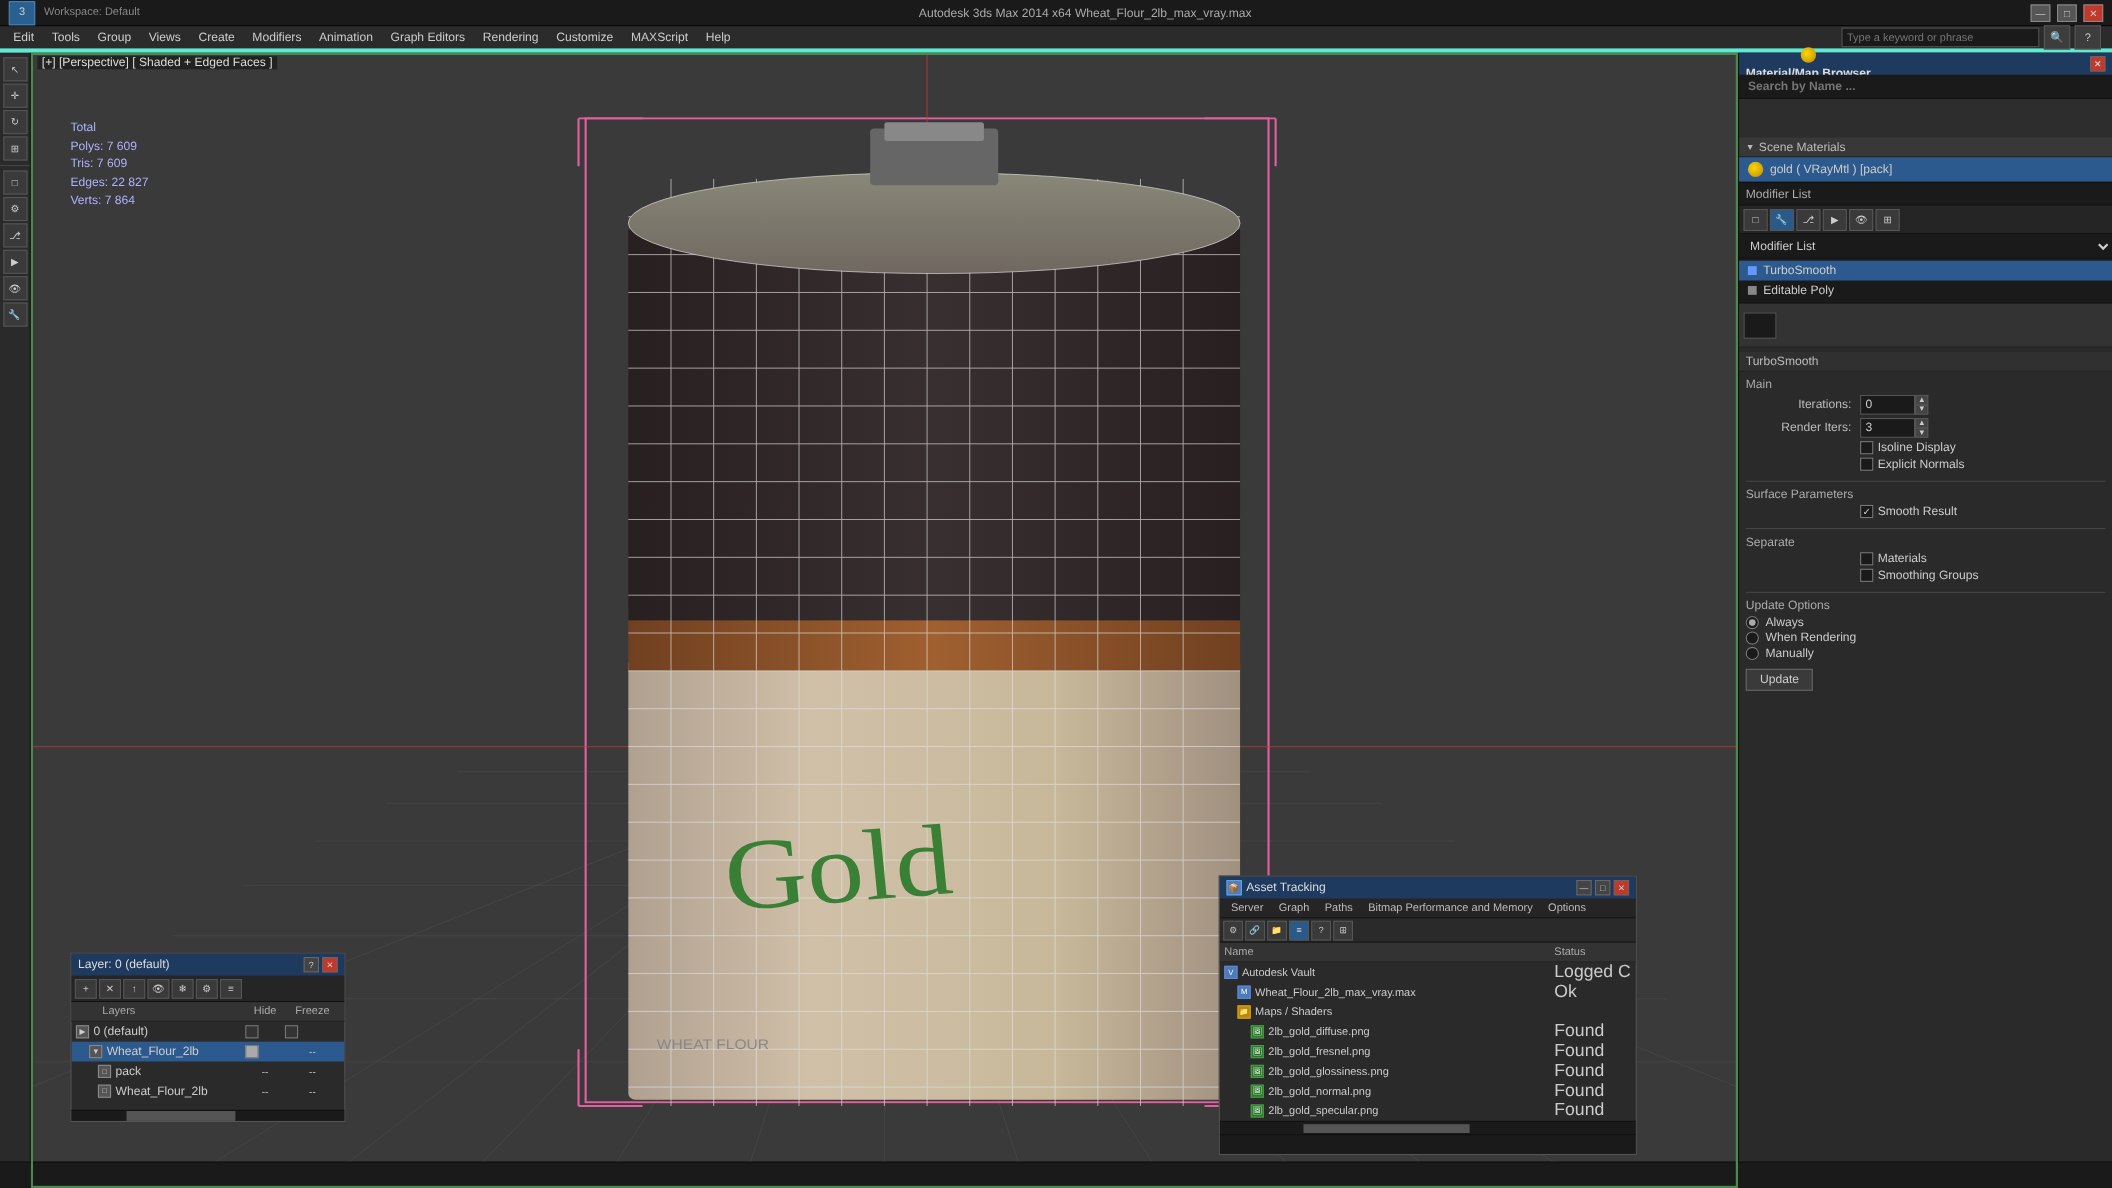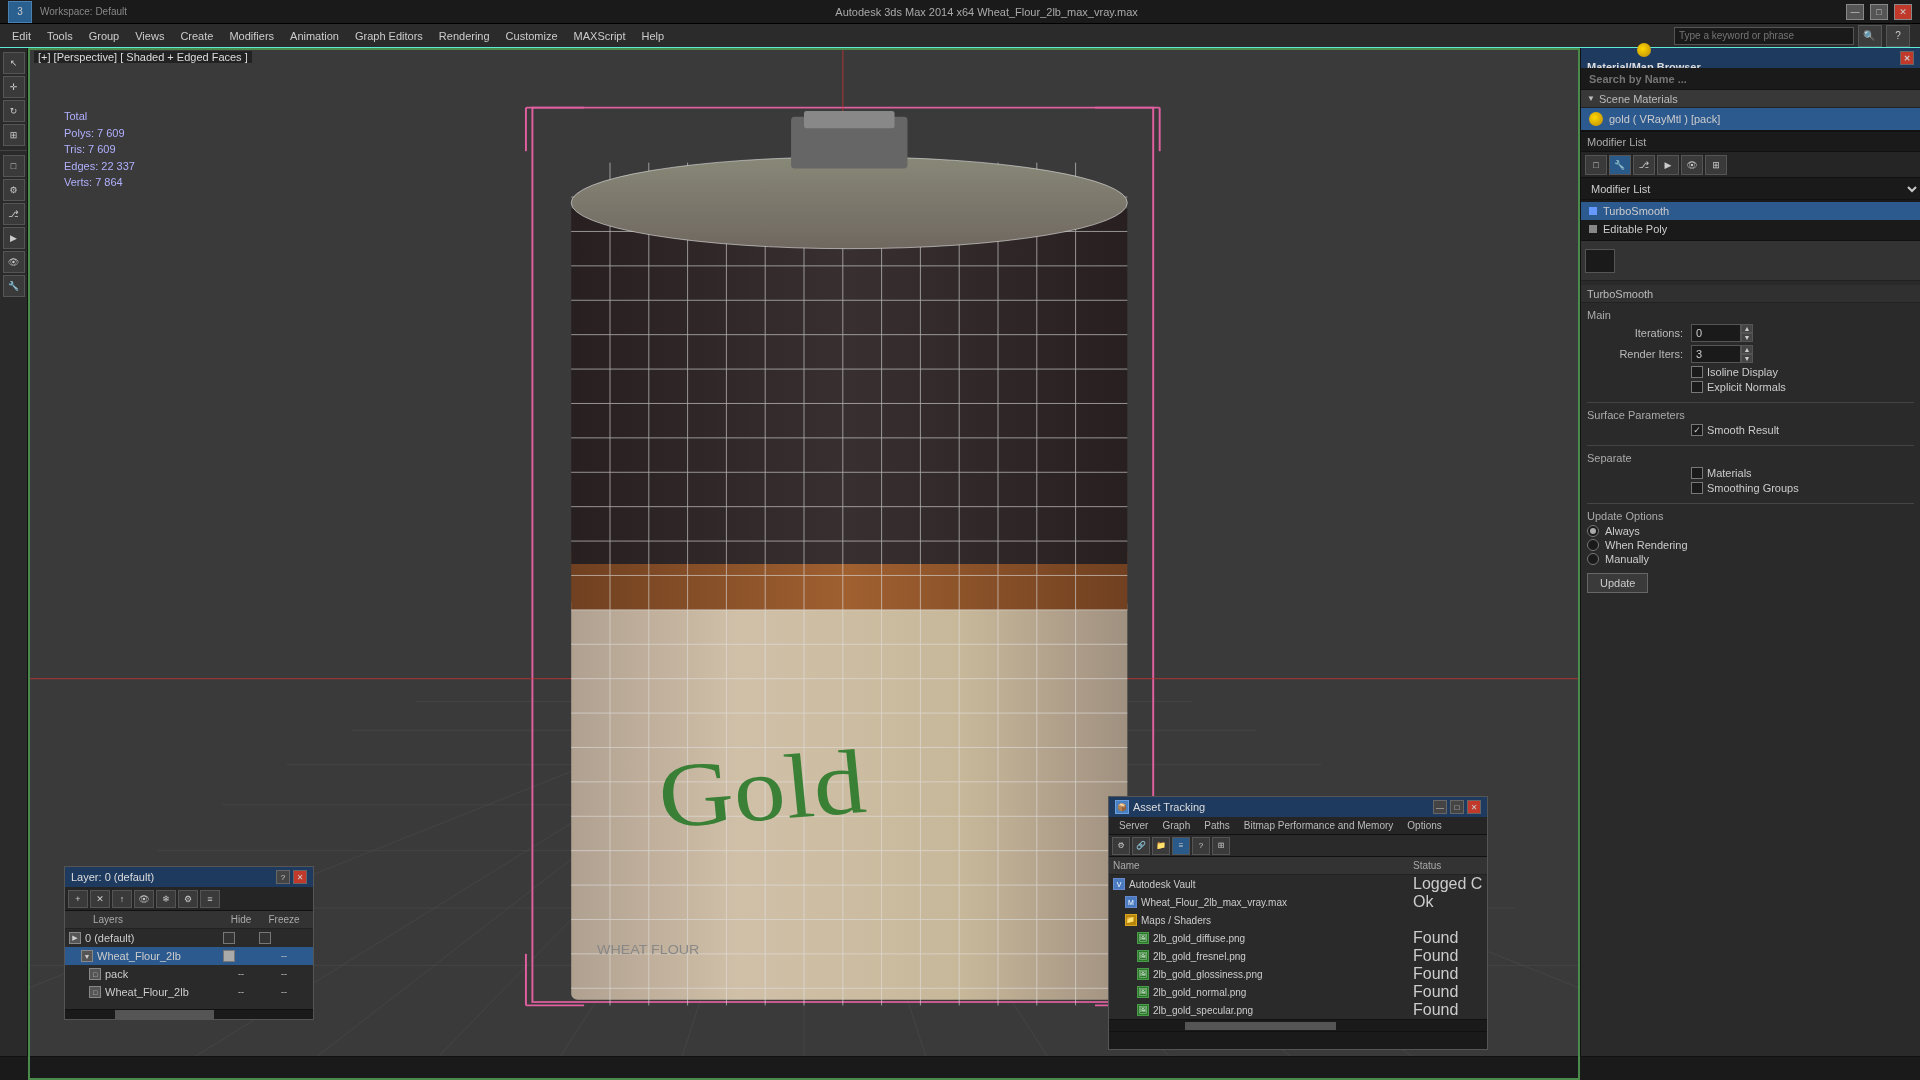--- a/index.html
+++ b/index.html
@@ -52,21 +52,21 @@
       cursor: pointer;
     }
     .title-btn.close { background: #c0392b; }
 
     
     .menu-bar {
       height: 24px;
       background: #2b2b2b;
       display: flex;
       align-items: center;
-      border-bottom: 1px solid #5eead4;
+      border-bottom: 4px solid #5eead4;
       padding: 0 4px;
     }
     .menu-item {
       padding: 3px 8px;
       font-size: 11px;
       color: #ccc;
       cursor: pointer;
       white-space: nowrap;
     }
     .toolbar-btn {
@@ -214,20 +214,21 @@
     }
     .section-header {
       height: 18px;
       background: #383838;
       display: flex;
       align-items: center;
       padding: 0 6px;
       font-size: 11px;
       color: #bbb;
       border-bottom: 1px solid #222;
+      margin-top: 35px;
     }
     .section-header::before {
       content: '▼';
       font-size: 8px;
       margin-right: 4px;
     }
     .material-item {
       height: 22px;
       display: flex;
       align-items: center;
@@ -881,21 +882,21 @@
       <div>
         <span>Polys:</span>
         <span style="color:#b0b0ff;">7 609</span>
       </div>
       <div>
         <span>Tris:</span>
         <span style="color:#b0b0ff;">7 609</span>
       </div>
       <div>
         <span>Edges:</span>
-        <span style="color:#b0b0ff;">22 337</span>
+        <span style="color:#b0b0ff;">22 827</span>
       </div>
       <div>
         <span>Verts:</span>
         <span style="color:#b0b0ff;">7 864</span>
       </div>
     </div>
 
     <div class="layer-panel">
       <div class="layer-titlebar">
         <span>Layer: 0 (default)</span>

